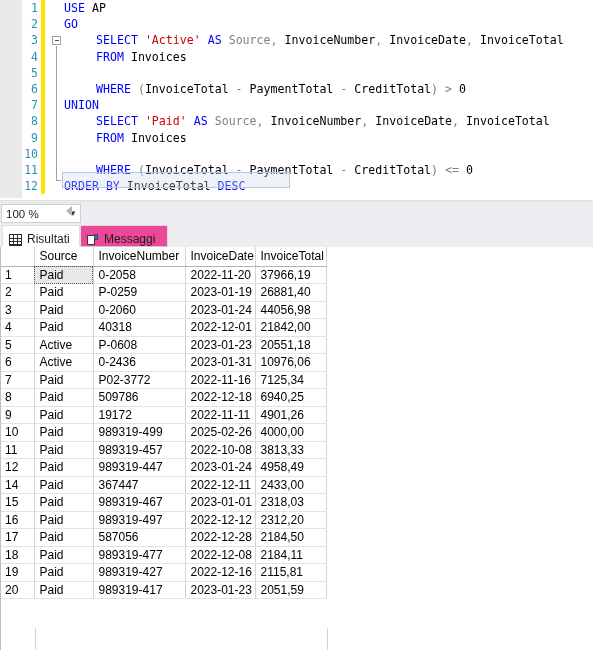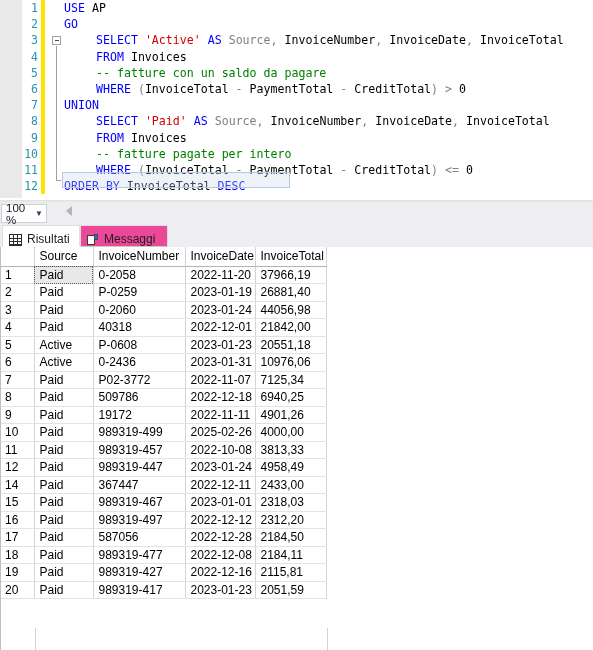--- a/index.html
+++ b/index.html
@@ -152,21 +152,21 @@
   
   #zoom-bar {
     position: absolute;
     left: 0; top: 203px;
     width: 593px; height: 22px;
     background: #eeeef2;
   }
   #zoom-combo {
     position: absolute;
     left: 1px; top: 1px;
-    width: 46px; height: 19px;
+    width: 80px; height: 19px;
     background: #ffffff;
     border: 1px solid #cccedb;
     box-sizing: border-box;
     display: flex;
     align-items: center;
   }
   #zoom-value {
     font-size: 11.5px;
     color: #1e1e1e;
     padding-left: 4px;
@@ -354,26 +354,26 @@
     <div id="outline-box"></div>
     <div id="outline-line"></div>
     <div id="outline-foot"></div>
   </div>
 
   <div id="editor-lines">
       <div class="code-line"><span class="lnum">1</span><span class="changebar"></span><span class="codetext"><span class="kw">USE </span><span class="plain">AP</span></span></div>
       <div class="code-line"><span class="lnum">2</span><span class="changebar"></span><span class="codetext"><span class="kw">GO</span></span></div>
       <div class="code-line"><span class="lnum">3</span><span class="changebar"></span><span class="codetext indent"><span class="kw">SELECT </span><span class="str">'Active'</span><span class="plain"> </span><span class="kw">AS</span><span class="plain"> </span><span class="gray">Source</span><span class="op">, </span><span class="plain">InvoiceNumber</span><span class="op">, </span><span class="plain">InvoiceDate</span><span class="op">, </span><span class="plain">InvoiceTotal</span></span></div>
       <div class="code-line"><span class="lnum">4</span><span class="changebar"></span><span class="codetext indent"><span class="kw">FROM </span><span class="plain">Invoices</span></span></div>
-      <div class="code-line"><span class="lnum">5</span><span class="changebar"></span><span class="codetext indent"><span class="cmt">-- fatture con un saldo da pagare</span></span></div>
+      <div class="code-line"><span class="lnum">5</span><span class="changebar"></span></div>
       <div class="code-line"><span class="lnum">6</span><span class="changebar"></span><span class="codetext indent"><span class="kw">WHERE </span><span class="op">(</span><span class="plain">InvoiceTotal</span><span class="op"> - </span><span class="plain">PaymentTotal</span><span class="op"> - </span><span class="plain">CreditTotal</span><span class="op">)</span><span class="op"> &gt; </span><span class="plain">0</span></span></div>
       <div class="code-line"><span class="lnum">7</span><span class="changebar"></span><span class="codetext"><span class="kw">UNION</span></span></div>
       <div class="code-line"><span class="lnum">8</span><span class="changebar"></span><span class="codetext indent"><span class="kw">SELECT </span><span class="str">'Paid'</span><span class="plain"> </span><span class="kw">AS</span><span class="plain"> </span><span class="gray">Source</span><span class="op">, </span><span class="plain">InvoiceNumber</span><span class="op">, </span><span class="plain">InvoiceDate</span><span class="op">, </span><span class="plain">InvoiceTotal</span></span></div>
       <div class="code-line"><span class="lnum">9</span><span class="changebar"></span><span class="codetext indent"><span class="kw">FROM </span><span class="plain">Invoices</span></span></div>
-      <div class="code-line"><span class="lnum">10</span><span class="changebar"></span><span class="codetext indent"><span class="cmt">-- fatture pagate per intero</span></span></div>
+      <div class="code-line"><span class="lnum">10</span><span class="changebar"></span></div>
       <div class="code-line"><span class="lnum">11</span><span class="changebar"></span><span class="codetext indent"><span class="kw">WHERE </span><span class="op">(</span><span class="plain">InvoiceTotal</span><span class="op"> - </span><span class="plain">PaymentTotal</span><span class="op"> - </span><span class="plain">CreditTotal</span><span class="op">)</span><span class="op"> &lt;= </span><span class="plain">0</span></span></div>
       <div class="code-line"><span class="lnum">12</span><span class="changebar"></span><span class="codetext"><span class="kw">ORDER BY </span><span class="plain">InvoiceTotal</span><span class="plain"> </span><span class="kw">DESC</span></span></div>
     </div>
 
   <div id="selection-rect"></div>
 </div>
 
 <div id="editor-bottom-strip"></div>
 <div id="splitter"></div>
 
@@ -448,21 +448,21 @@
           <td class="c-rownum">6</td>
           <td class="c-source">Active</td>
           <td class="c-invnum">0-2436</td>
           <td class="c-invdate">2023-01-31</td>
           <td class="c-invtotal">10976,06</td>
         </tr>
         <tr>
           <td class="c-rownum">7</td>
           <td class="c-source">Paid</td>
           <td class="c-invnum">P02-3772</td>
-          <td class="c-invdate">2022-11-07</td>
+          <td class="c-invdate">2022-11-16</td>
           <td class="c-invtotal">7125,34</td>
         </tr>
         <tr>
           <td class="c-rownum">8</td>
           <td class="c-source">Paid</td>
           <td class="c-invnum">509786</td>
           <td class="c-invdate">2022-12-18</td>
           <td class="c-invtotal">6940,25</td>
         </tr>
         <tr>

